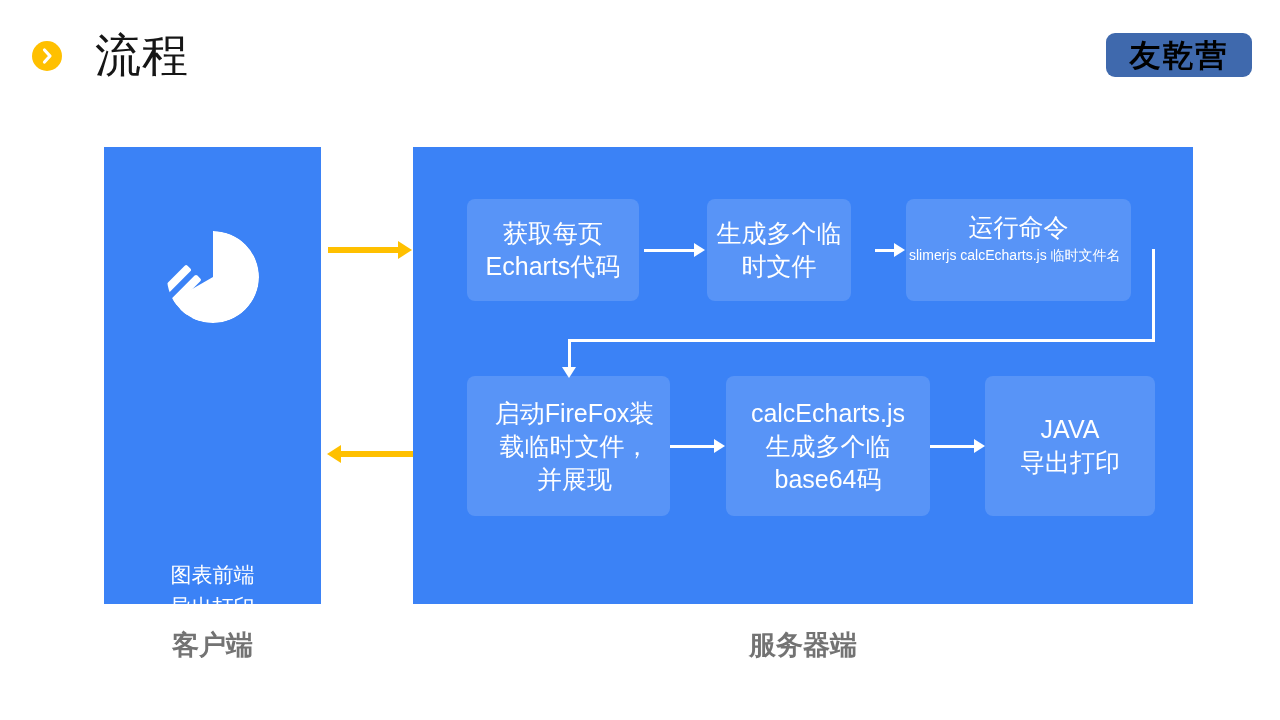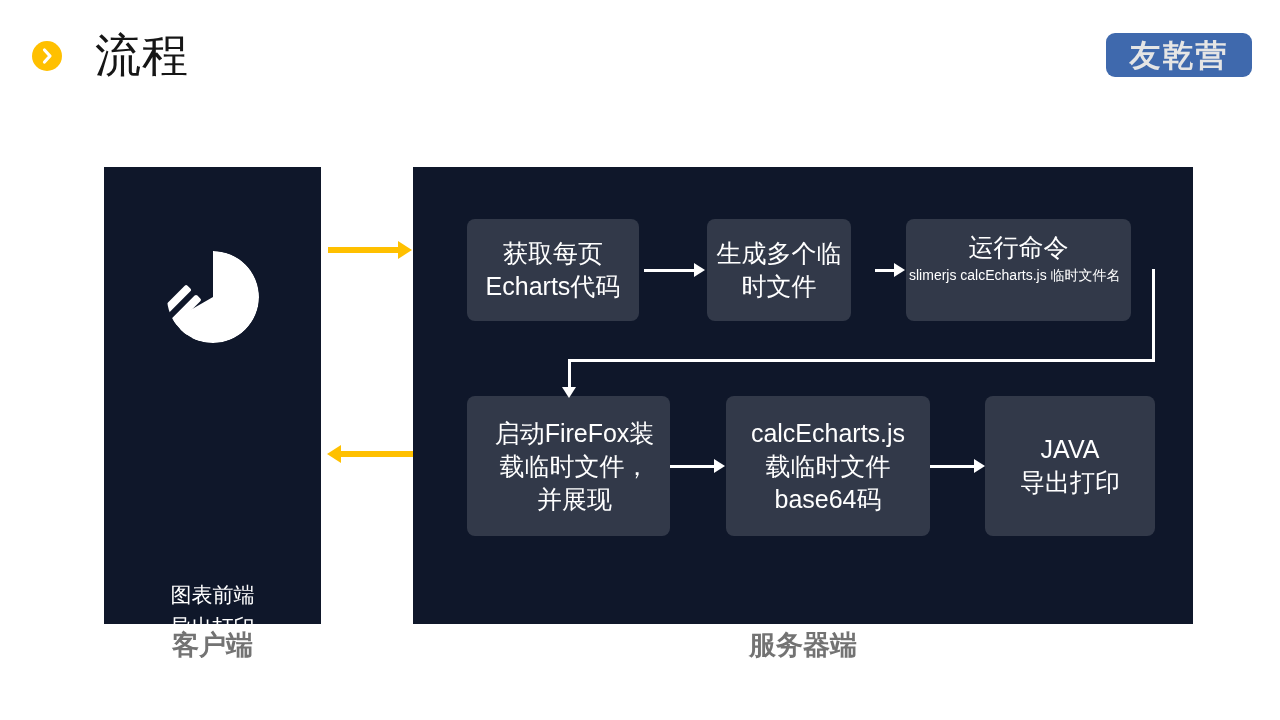--- a/index.html
+++ b/index.html
@@ -47,33 +47,32 @@
     min-width: 146px;
     box-sizing: border-box;
     background: #3F69AD;
     border-radius: 9px;
     display: flex;
     align-items: center;
     justify-content: center;
     padding: 0 12px;
   }
   #brand-logo-text {
-    color: #e5e5e5;
+    color: #000000;
     font-size: 31px;
     font-weight: bold;
     letter-spacing: 2px;
     line-height: 1;
     white-space: nowrap;
   }
 
   
   .panel {
     position: absolute;
-    background: #0f172a;
-    margin-top: 20px;
+    background: #3b82f6;
   }
   #client-panel {
     left: 104px; top: 147px;
     width: 217px; height: 457px;
   }
   #server-panel {
     left: 413px; top: 147px;
     width: 780px; height: 457px;
   }
 
@@ -240,21 +239,21 @@
   </div>
 
   <div id="box-firefox" class="proc-box" style="left:54px; top:229px;">
     <div class="proc-main">启动FireFox装
 载临时文件，
 并展现</div>
   </div>
 
   <div id="box-calc" class="proc-box" style="left:313px; top:229px;">
     <div class="proc-main">calcEcharts.js
-载临时文件
+生成多个临
 base64码</div>
   </div>
 
   <div id="box-java" class="proc-box" style="left:572px; top:229px;">
     <div class="proc-main">JAVA
 导出打印</div>
   </div>
 
   <div class="conn">
     <div class="h-line" style="left:231px; top:102px; width:50px;"></div>

